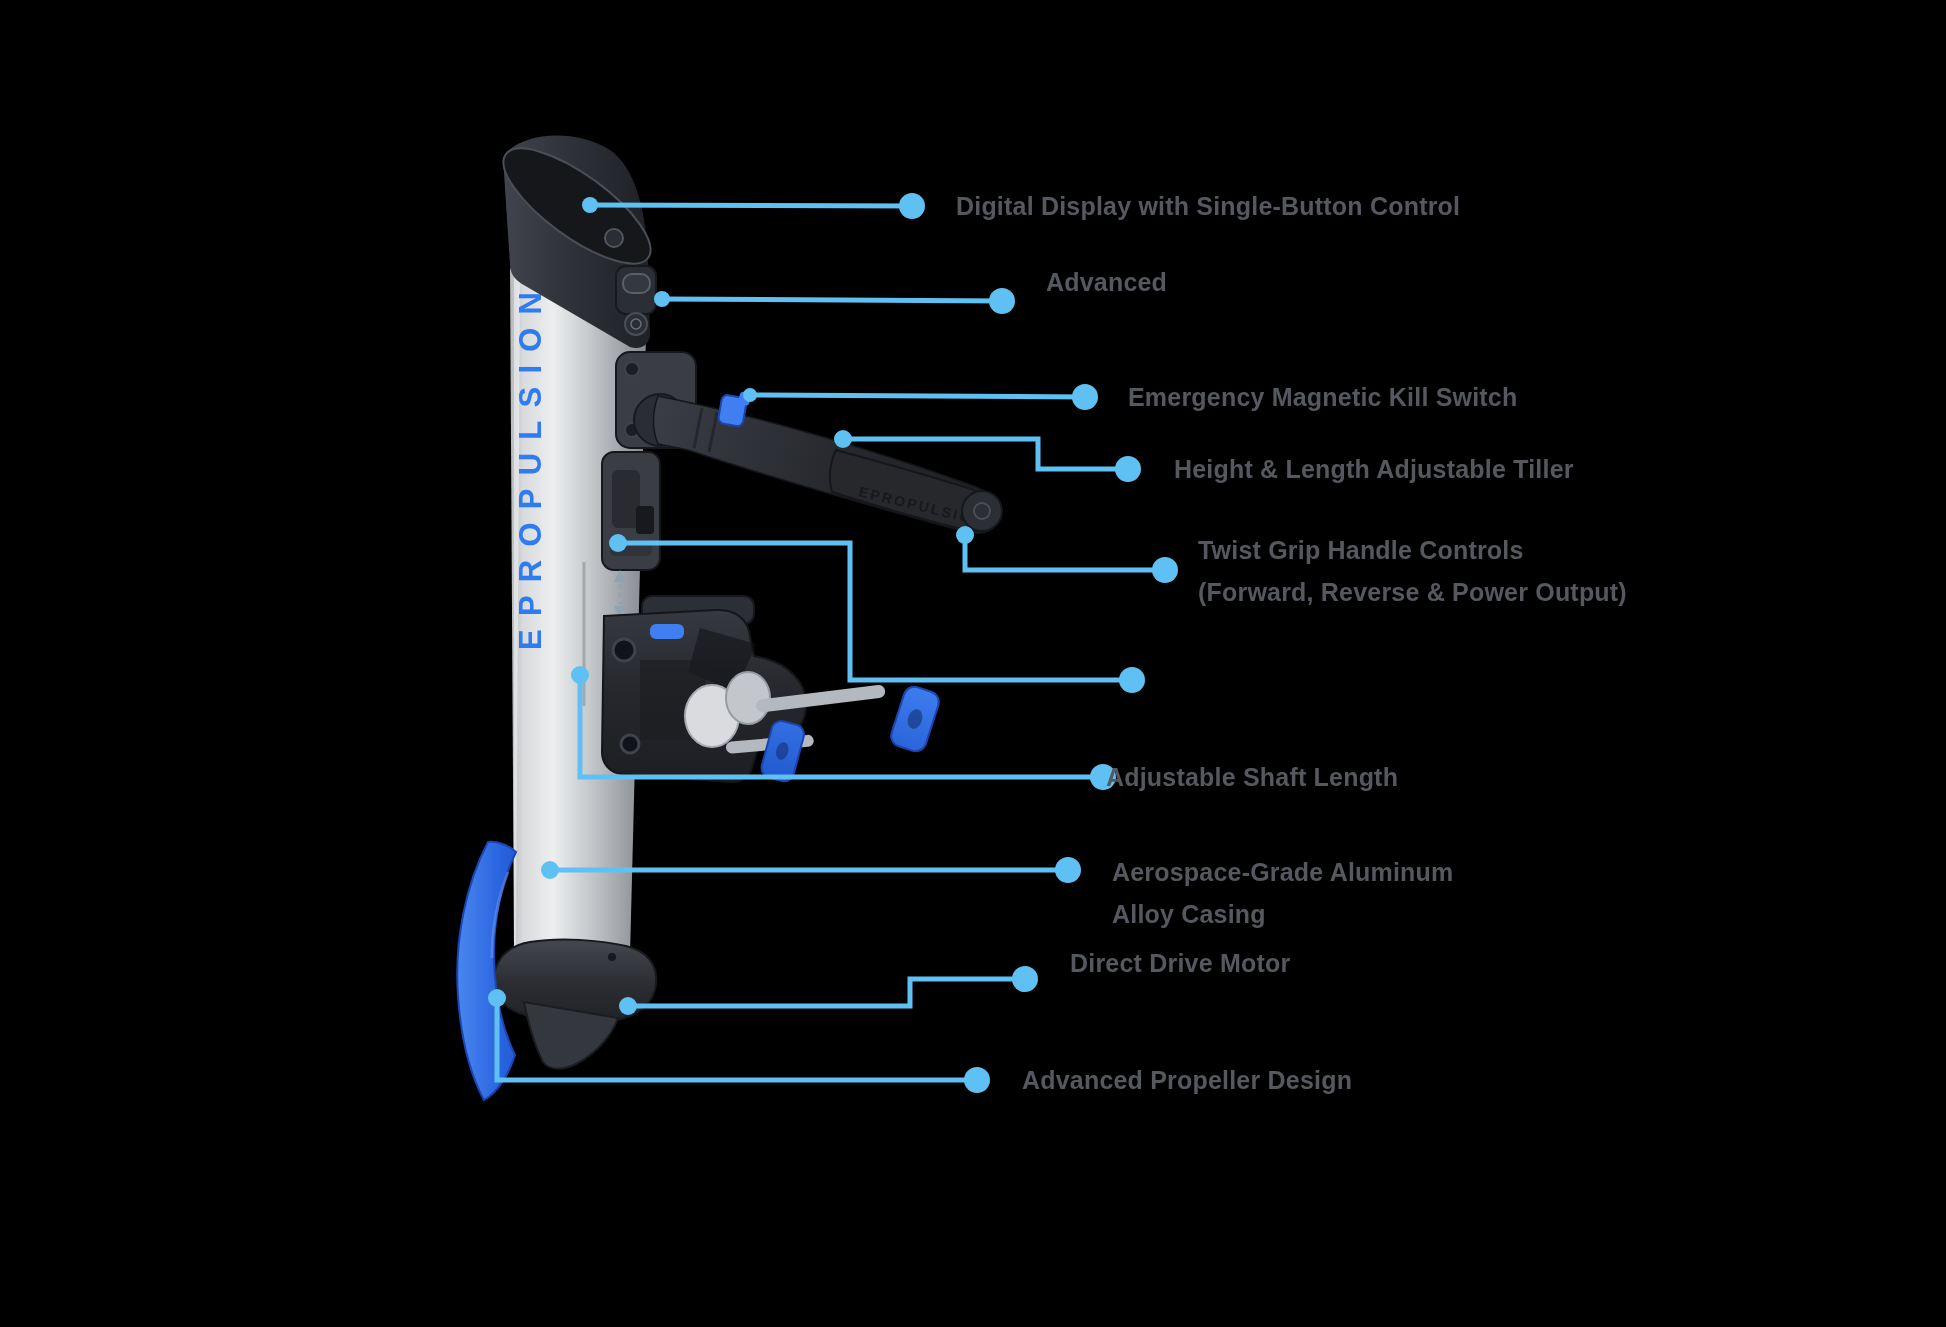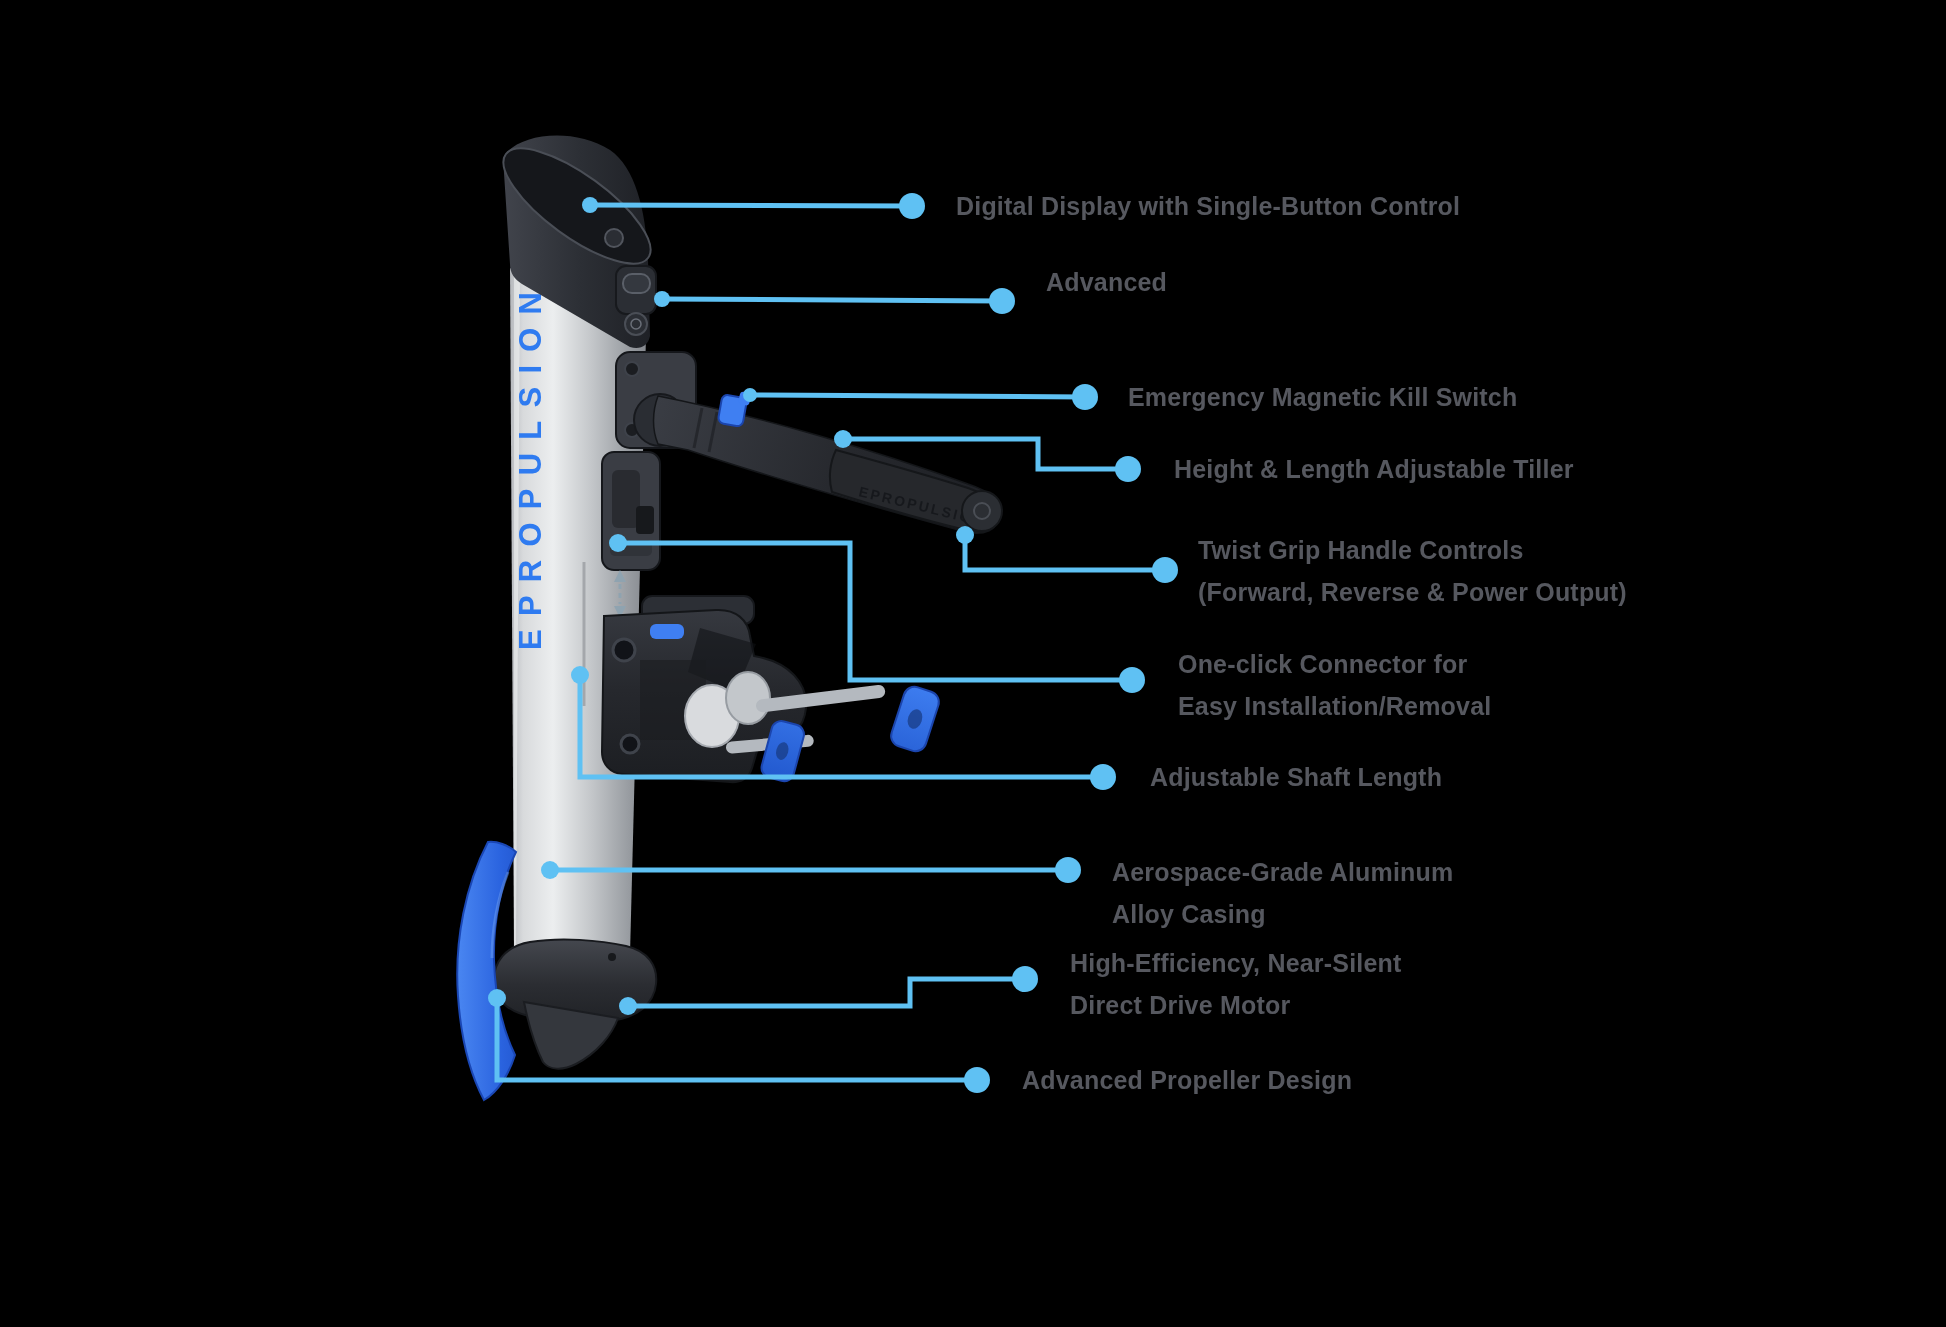--- a/index.html
+++ b/index.html
@@ -222,32 +222,27 @@
   <div class="feature-label" style="left:1108px;top:376px">
     <span class="line">Emergency Magnetic Kill Switch</span>
   </div>
   <div class="feature-label" style="left:1154px;top:448px">
     <span class="line">Height &amp; Length Adjustable Tiller</span>
   </div>
   <div class="feature-label" style="left:1178px;top:529px">
     <span class="line">Twist Grip Handle Controls</span>
     <span class="line">(Forward, Reverse &amp; Power Output)</span>
   </div>
-  <div class="feature-label" style="left:1158px;top:643px">
-    <span class="line">One-click Connector for</span>
-    <span class="line">Easy Installation/Removal</span>
-  </div>
-  <div class="feature-label" style="left:1130px;top:756px">
+  <div class="feature-label" style="left:1086px;top:756px">
     <span class="line">Adjustable Shaft Length</span>
   </div>
   <div class="feature-label" style="left:1092px;top:851px">
     <span class="line">Aerospace-Grade Aluminum</span>
     <span class="line">Alloy Casing</span>
   </div>
   <div class="feature-label" style="left:1050px;top:942px">
-    <span class="line">High-Efficiency, Near-Silent</span>
     <span class="line">Direct Drive Motor</span>
   </div>
   <div class="feature-label" style="left:1002px;top:1059px">
     <span class="line">Advanced Propeller Design</span>
   </div>
 
 </div>
 
 </body></html>

